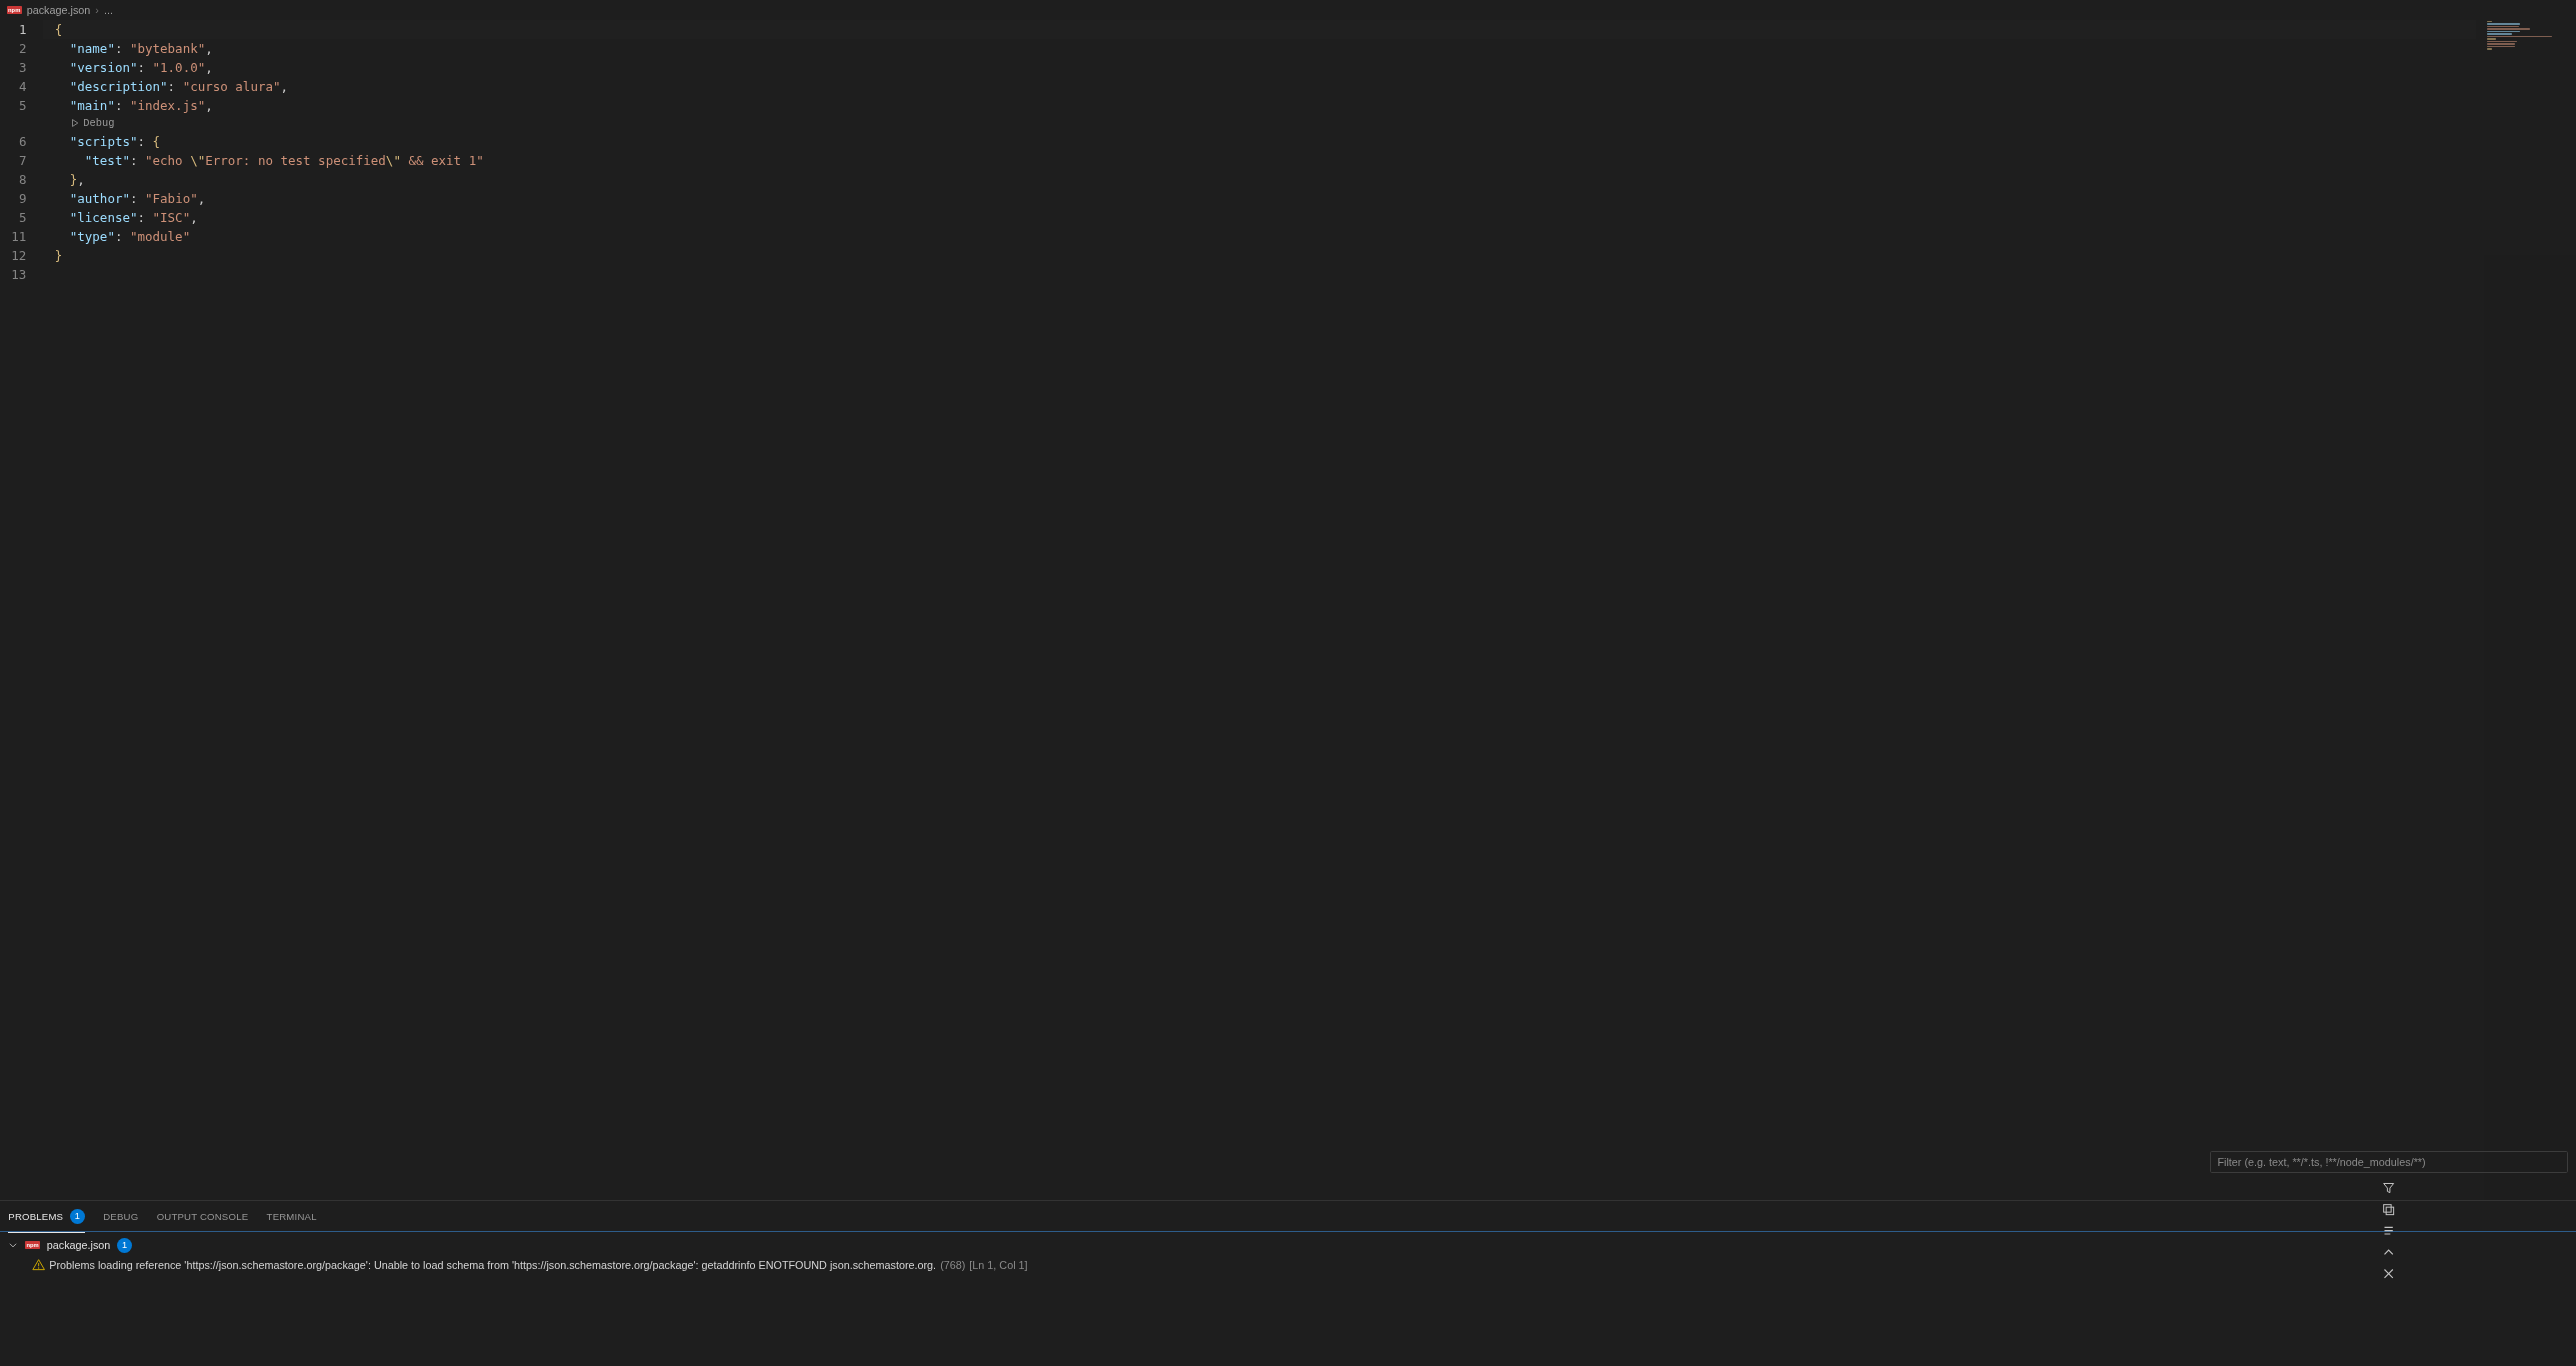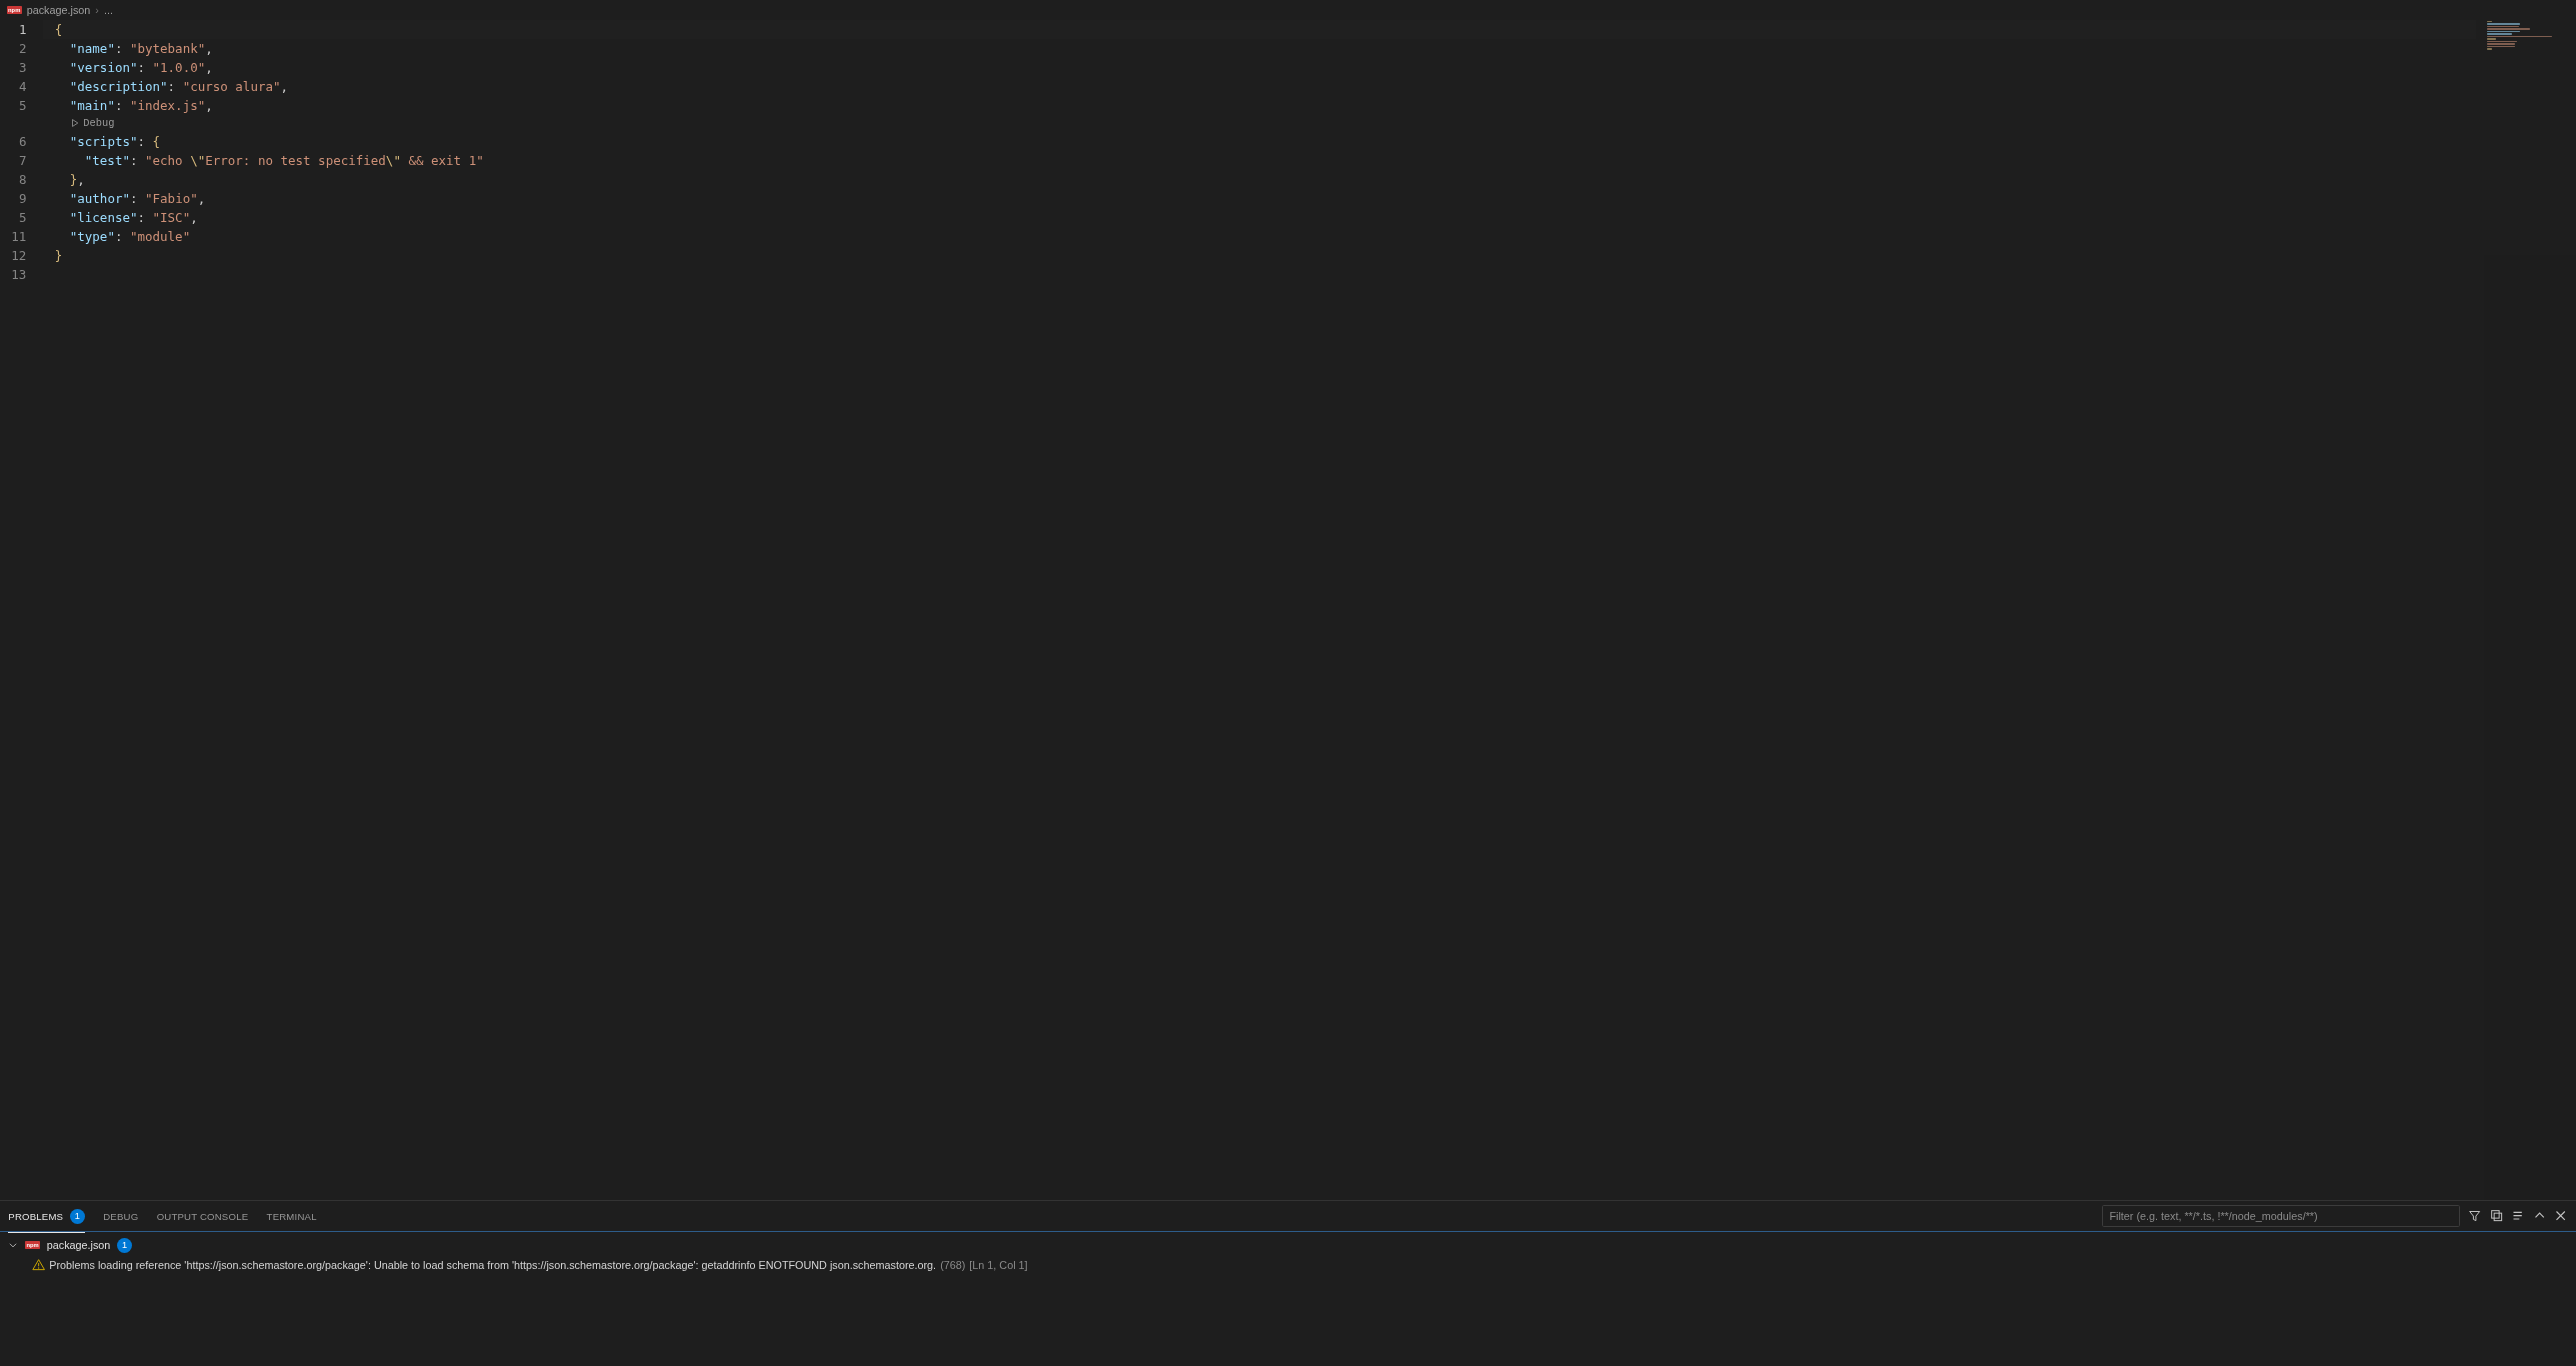--- a/index.html
+++ b/index.html
@@ -123,21 +123,21 @@
     position: absolute; bottom: -7.5px; left: 0; right: 0;
     height: 0.8px; background: #e7e7e7;
   }
   .badge {
     display: inline-flex; align-items: center; justify-content: center;
     min-width: 15px; height: 15px; border-radius: 7.5px;
     background: #0078d4; color: #fff; font-size: 9.2px; padding: 0 4.2px;
   }
   .panel-right {
     margin-left: auto;
-    display: flex; align-items: center; gap: 8.3px;
+    display: flex; align-items: center; gap: 8.3px; flex-direction: column;
   }
   .filter-input {
     background: #3c3c3c00;
     border: 0.8px solid #3c3c3c;
     color: #cccccc;
     border-radius: 1.7px;
     padding: 3.3px 6.7px;
     width: 358px;
     height: 21.6px;
     font-size: 10.8px;

